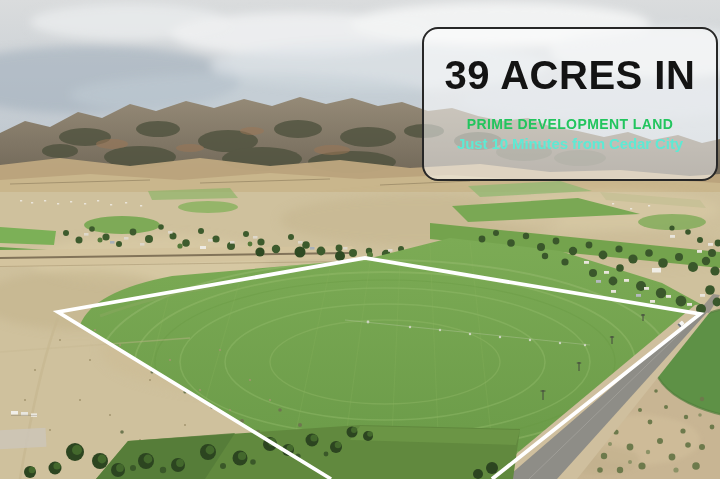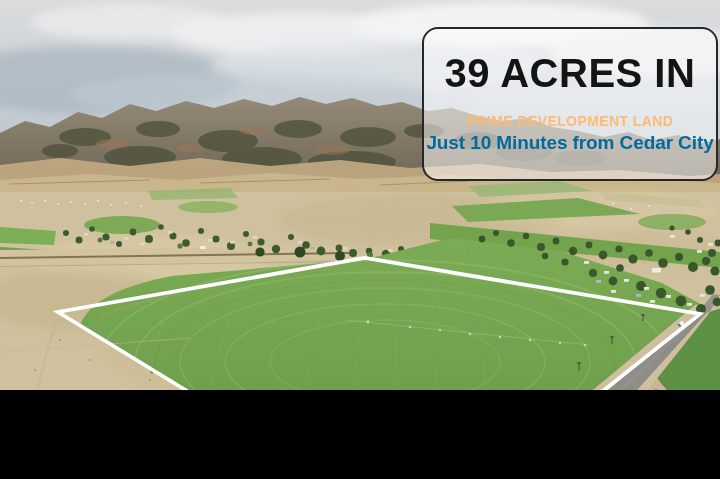--- a/index.html
+++ b/index.html
@@ -1,37 +1,37 @@
 <!DOCTYPE html>
 <html><head>
 <meta charset="utf-8">
 <style>
   html,body{margin:0;padding:0;background:#000;}
   .stage{
-    position:relative;width:720px;height:390px;overflow:hidden;
+    position:relative;width:720px;height:479px;overflow:hidden;
     font-family:"Liberation Sans",sans-serif;
   }
   .stage svg{position:absolute;left:0;top:0;display:block;}
   .banner{
     position:absolute;left:422px;top:27px;width:296px;height:154px;
     box-sizing:border-box;border:2px solid #272727;border-radius:16px;
     background:rgba(255,255,255,0.52);
     display:flex;flex-direction:column;align-items:center;justify-content:center;
     text-align:center;padding:4px 6px 8px;
   }
   .banner .t1{
     font-size:40px;font-weight:700;color:#141414;line-height:1.18;
     letter-spacing:0.5px;white-space:nowrap;
   }
   .banner .s1{
-    font-size:14px;font-weight:700;color:#fdba74;letter-spacing:0.4px;
+    font-size:14px;font-weight:700;color:#22c55e;letter-spacing:0.4px;
     margin-top:16px;white-space:nowrap;
   }
   .banner .s2{
-    font-size:19px;font-weight:700;color:#0369a1;margin-top:3px;
+    font-size:15px;font-weight:700;color:#5eead4;margin-top:3px;
     letter-spacing:-0.1px;white-space:nowrap;
   }
 </style>
 </head>
 <body>
 
 <div class="stage">
 
 <svg width="720" height="479" viewBox="0 0 720 479">
   <defs>

